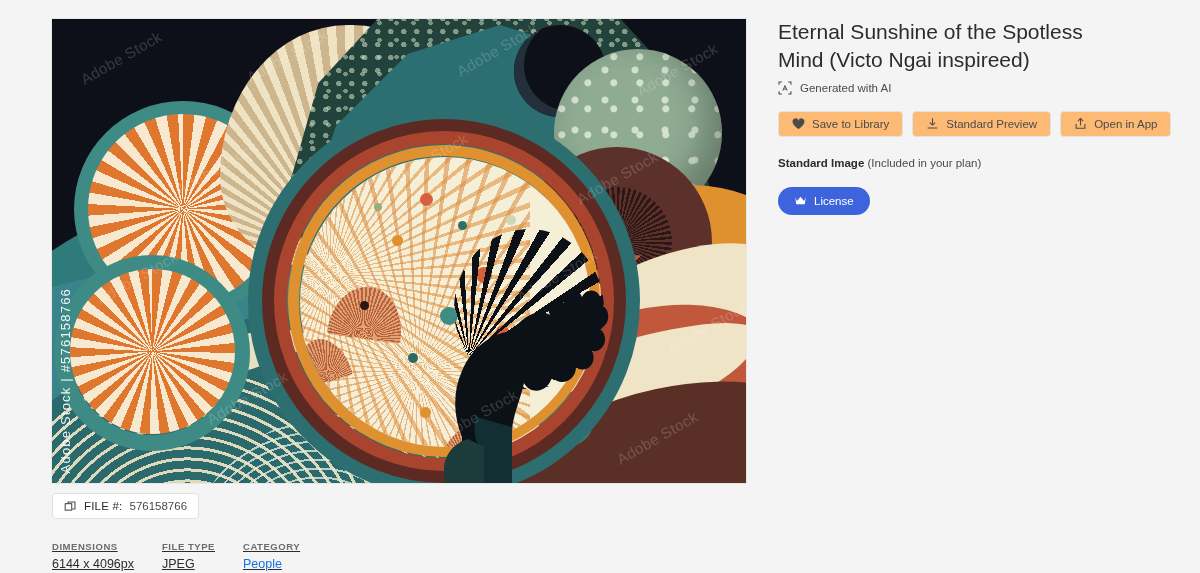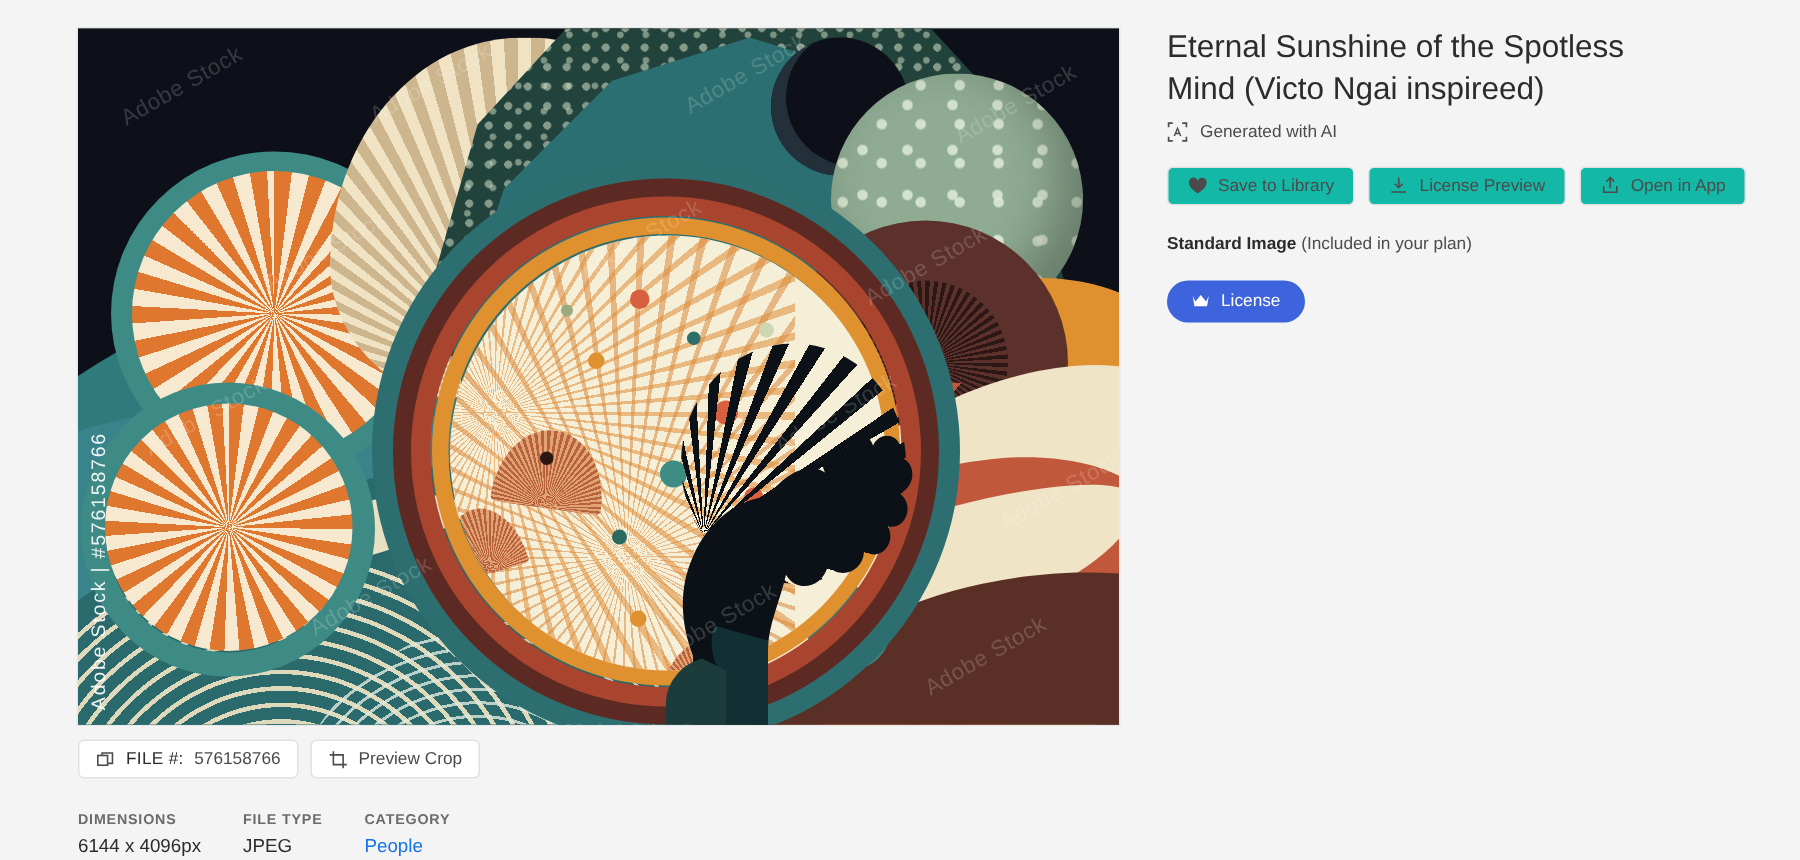--- a/index.html
+++ b/index.html
@@ -224,21 +224,21 @@
     display:inline-flex; align-items:center; gap:7px;
     height:26px; padding:0 11px; background:#ffffff;
     border:1px solid #e1e1e1; border-radius:4px;
     font-size:11.5px; color:#4b4b4b; white-space:nowrap;
   }
   .chip b{ color:#2c2c2c; font-weight:400; letter-spacing:.2px; }
   .chip .num{ color:#4b4b4b; font-weight:400; }
 
   
   .meta{ display:flex; gap:28px; margin-top:22px; }
-  .meta-col{ display:flex; flex-direction:column; gap:5px; }
+  .meta-col{ display:flex; flex-direction:column; gap:5px;text-decoration:underline; }
   .meta-label{
     font-size:9.5px; letter-spacing:.55px; color:#6b6b6b;
     text-transform:uppercase; font-weight:700;
   }
   .meta-value{ font-size:12.5px; color:#2c2c2c; }
   .meta-value.link{ color:#1473e6; }
 
   
   .right-col{ position:absolute; left:778px; top:18px; width:360px; }
   .title{
@@ -247,21 +247,21 @@
   }
   .byline{ font-size:11.5px; color:#4b4b4b; margin-bottom:18px; }
   .byline a{ color:#1473e6; text-decoration:none; }
 
   .ai-row{ display:flex; align-items:center; gap:8px; margin-bottom:16px; }
   .ai-row .txt{ font-size:11.5px; color:#4b4b4b; }
 
   .action-row{ display:flex; gap:9px; margin-bottom:20px; }
   .btn{
     display:inline-flex; align-items:center; justify-content:center; gap:7px;
-    height:26px; padding:0 13px; background:#14b8a6;
+    height:26px; padding:0 13px; background:#fdba74;
     border:1px solid #e1e1e1; border-radius:4px;
     font-size:11.5px; color:#4b4b4b; white-space:nowrap; cursor:pointer;
   }
   .plan-row{ font-size:11.5px; color:#4b4b4b; margin-bottom:18px;margin-top:16px; }
   .plan-row b{ color:#2c2c2c; font-weight:700; }
 
   .license-btn{
     display:inline-flex; align-items:center; justify-content:center; gap:7px;
     height:28px; padding:0 16px; border:none; border-radius:14px;
     background:#3d63dd; color:#ffffff; font-size:11.5px; cursor:pointer;
@@ -370,26 +370,20 @@
     <div class="asset-toolbar">
       <div class="chip">
         <svg width="13" height="13" viewBox="0 0 16 16">
           <rect x="1.5" y="4.5" width="8" height="8" fill="none" stroke="#4b4b4b" stroke-width="1.3"></rect>
           <path d="M5 4.5V2.5h8.5v8.5H10" fill="none" stroke="#4b4b4b" stroke-width="1.3"></path>
         </svg>
         <b>FILE #:</b>
         <span class="num">576158766</span>
       </div>
 
-      <div class="chip">
-        <svg width="13" height="13" viewBox="0 0 16 16">
-          <path d="M4 1v11h11M1 4h11v11" fill="none" stroke="#4b4b4b" stroke-width="1.3"></path>
-        </svg>
-        <span>Preview Crop</span>
-      </div>
 
     </div>
 
     <div class="meta">
       <div class="meta-col">
         <div class="meta-label">DIMENSIONS</div>
         <div class="meta-value">6144 x 4096px</div>
       </div>
       <div class="meta-col">
         <div class="meta-label">FILE TYPE</div>
@@ -420,21 +414,21 @@
         <svg width="13" height="12" viewBox="0 0 16 14">
           <path d="M8 13.2S.8 9 .8 4.6A3.6 3.6 0 0 1 8 3a3.6 3.6 0 0 1 7.2 1.6C15.2 9 8 13.2 8 13.2z" fill="#4b4b4b"></path>
         </svg>
         <span>Save to Library</span>
       </button>
 
       <button class="btn">
         <svg width="13" height="13" viewBox="0 0 16 16">
           <path d="M8 1.6v8.2M4.8 6.8 8 10l3.2-3.2M2 13.6h12" fill="none" stroke="#4b4b4b" stroke-width="1.3"></path>
         </svg>
-        <span>License Preview</span>
+        <span>Standard Preview</span>
       </button>
 
       <button class="btn">
         <svg width="13" height="13" viewBox="0 0 16 16">
           <path d="M8 10.4V1.8M4.8 5 8 1.8 11.2 5" fill="none" stroke="#4b4b4b" stroke-width="1.3"></path>
           <path d="M2.6 8.6v5.2h10.8V8.6" fill="none" stroke="#4b4b4b" stroke-width="1.3"></path>
         </svg>
         <span>Open in App</span>
       </button>
     </div>

